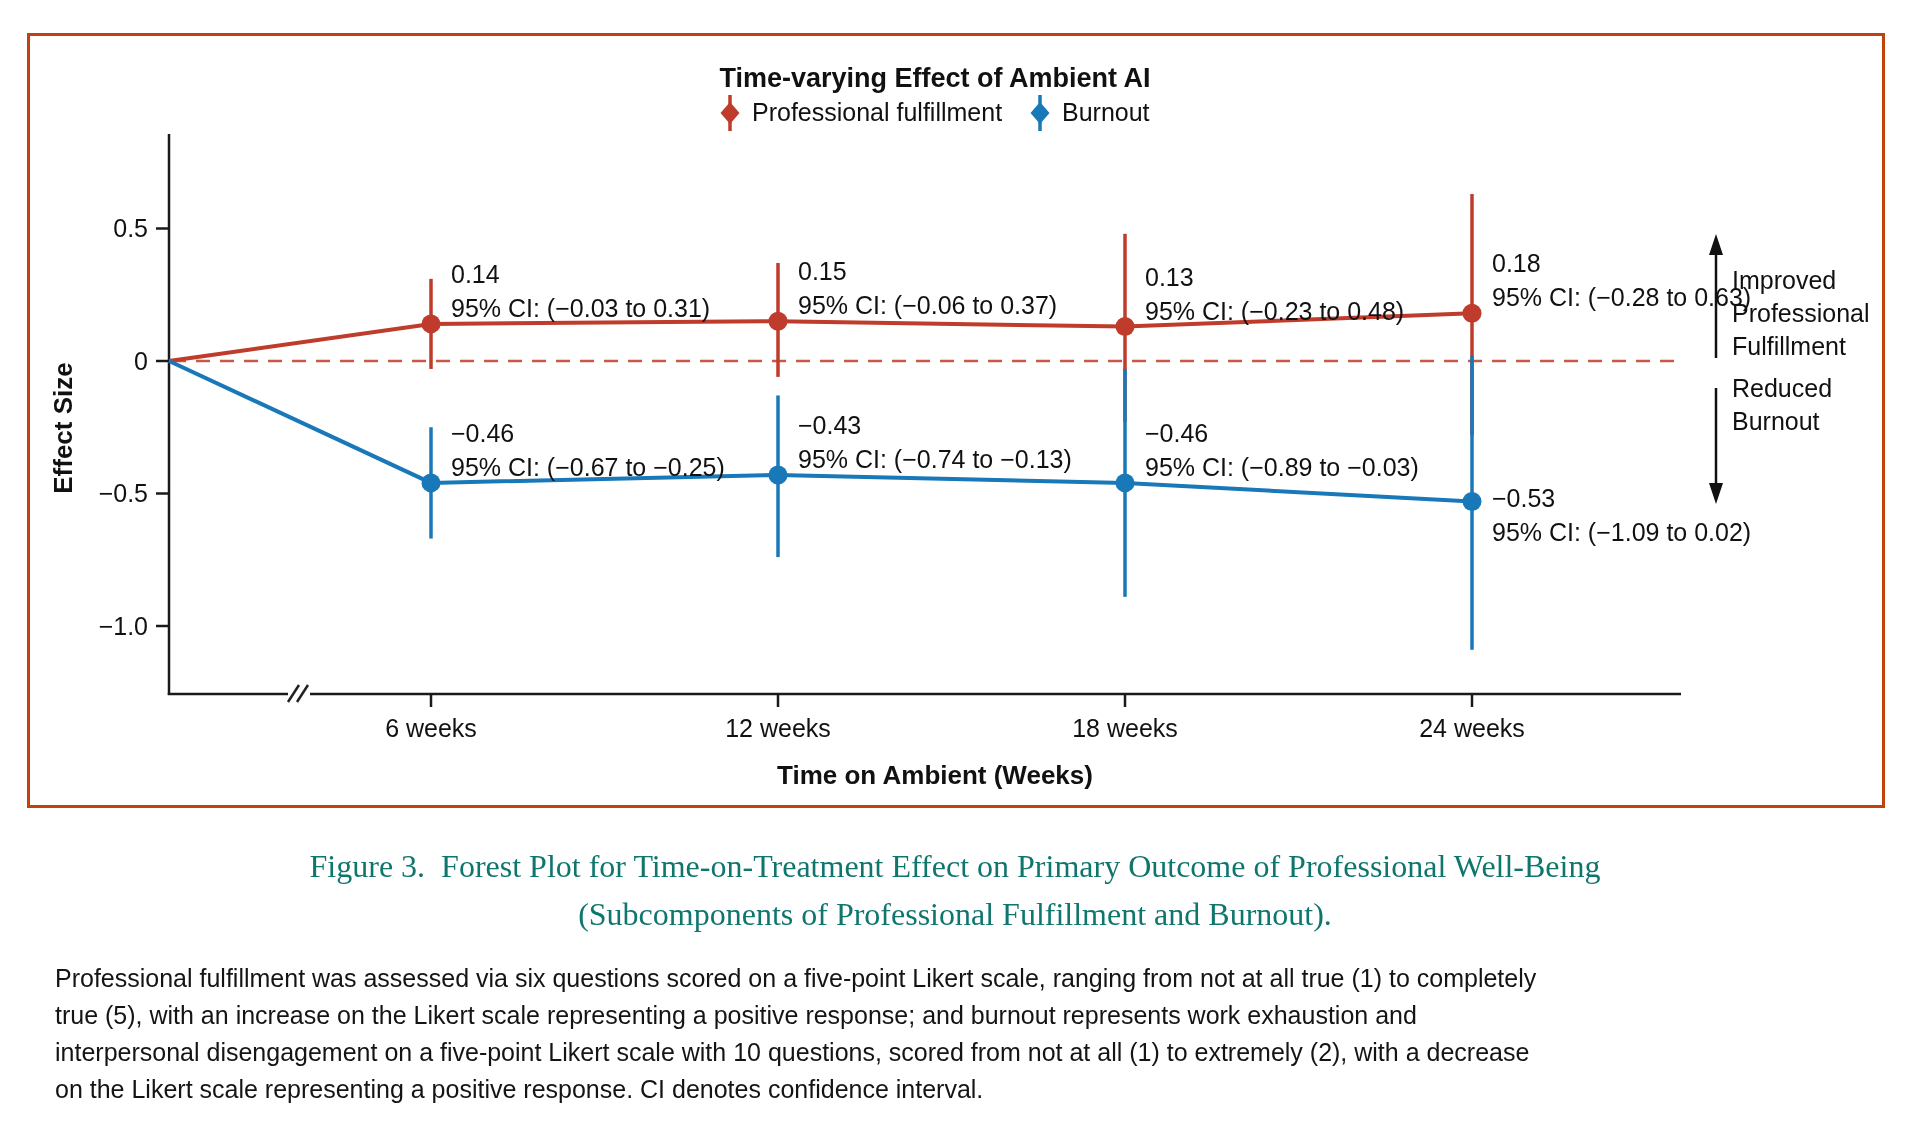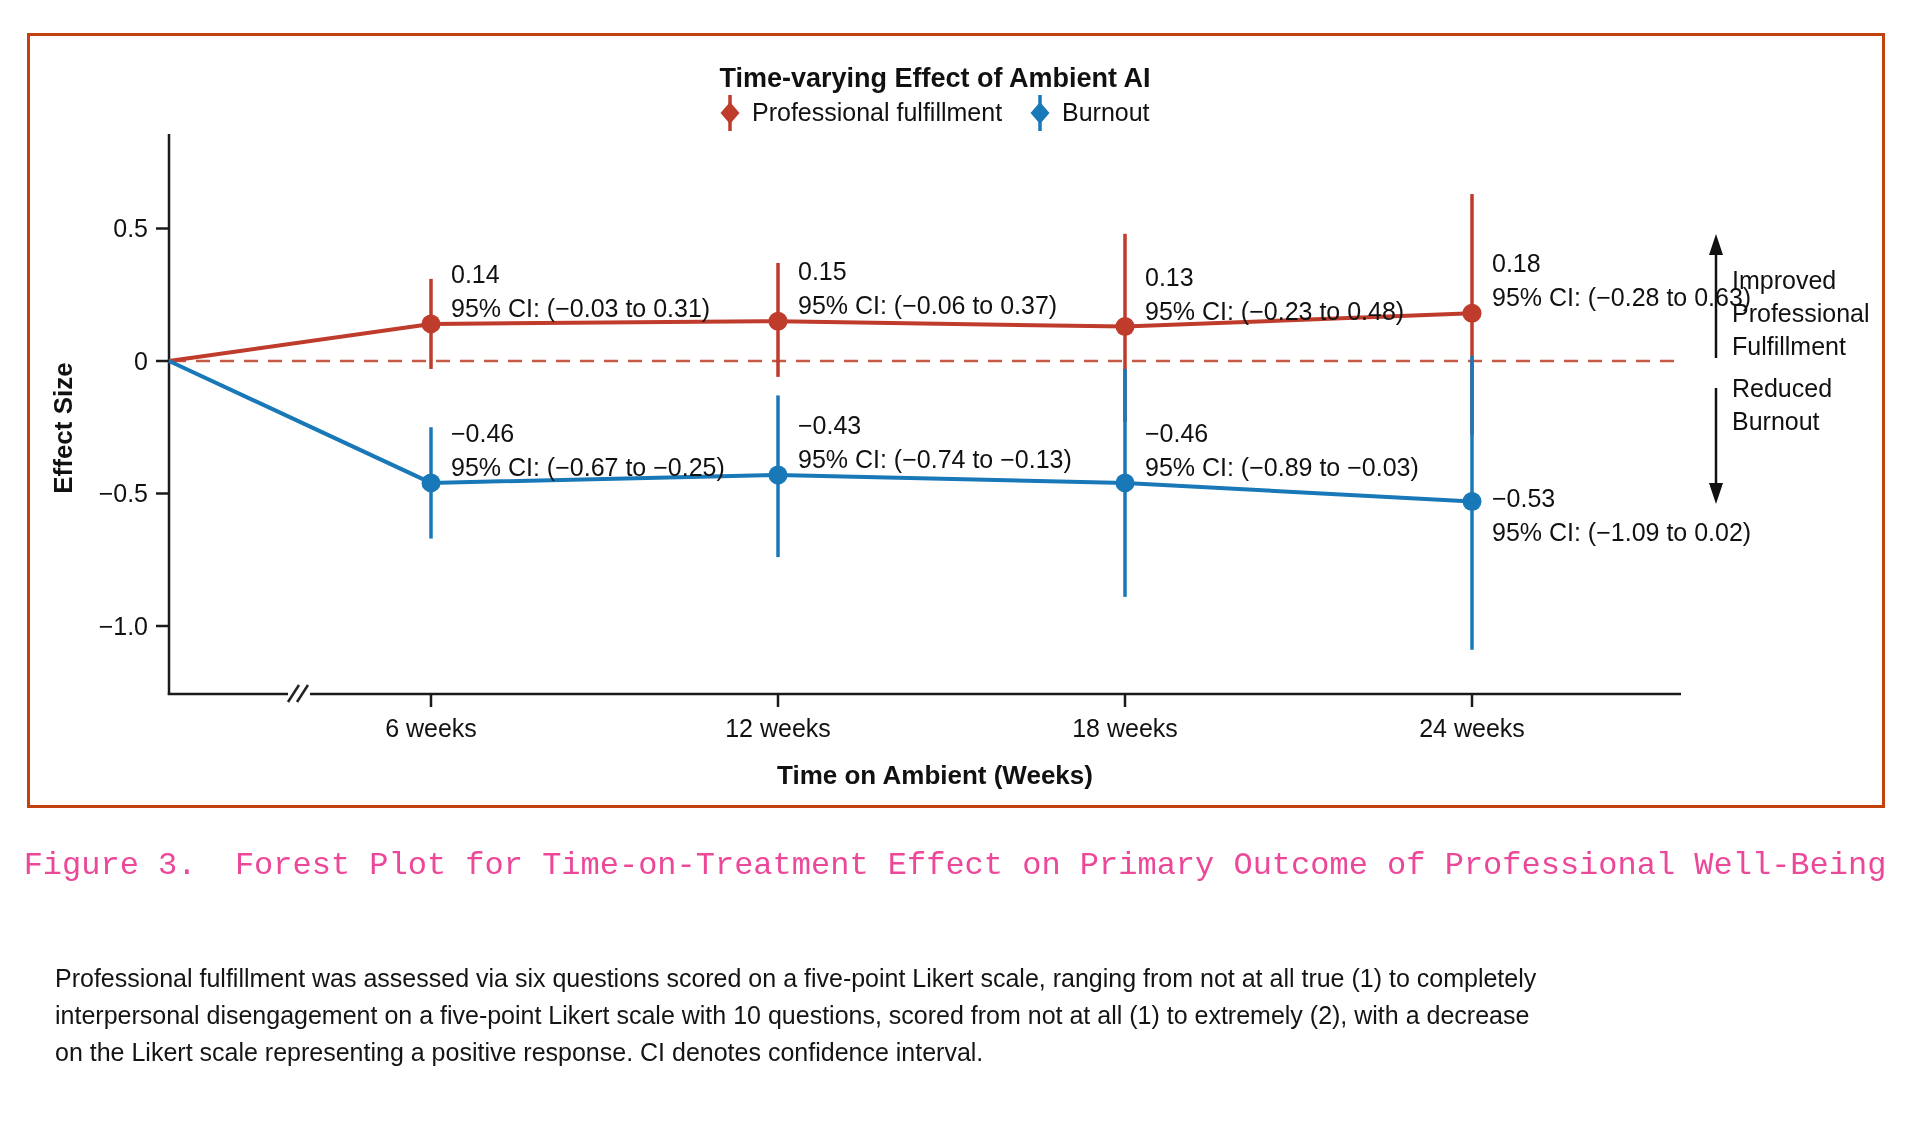--- a/index.html
+++ b/index.html
@@ -15,22 +15,22 @@
 
   svg text { font-family:"Liberation Sans", sans-serif; fill:#111; }
   .chart-title { font-size:27px; font-weight:bold; }
   .legend-label { font-size:25px; }
   .tick-label { font-size:25px; }
   .axis-title { font-size:26px; font-weight:bold; }
   .annot-label { font-size:25px; }
 
   .caption {
     position:absolute; top:842px; left:0; width:1910px; text-align:center;
-    font-family:Liberation Mono, monospace; font-size:32px; line-height:48px;
-    color:#ec4899;
+    font-family:Liberation Serif, serif; font-size:32px; line-height:48px;
+    color:#0f766e;
   }
   .description {
     position:absolute; top:960px; left:55px; width:1828px;
     font-size:25px; line-height:37px; color:#141414; white-space:nowrap;
   }
 </style>
 </head>
 <body>
 
 <div class="page">
@@ -138,21 +138,23 @@
           <polygon points="1686,468 1679,447 1693,447" fill="#111"></polygon>
         </g>
         <text class="annot-label" x="1702" y="361">Reduced</text>
         <text class="annot-label" x="1702" y="394">Burnout</text>
       </g>
     </svg>
   </div>
 
   <div class="caption">
     <div>Figure 3.&nbsp; Forest Plot for Time-on-Treatment Effect on Primary Outcome of Professional Well-Being</div>
+    <div>(Subcomponents of Professional Fulfillment and Burnout).</div>
   </div>
 
   <div class="description">
     <div>Professional fulfillment was assessed via six questions scored on a five-point Likert scale, ranging from not at all true (1) to completely</div>
+    <div>true (5), with an increase on the Likert scale representing a positive response; and burnout represents work exhaustion and</div>
     <div>interpersonal disengagement on a five-point Likert scale with 10 questions, scored from not at all (1) to extremely (2), with a decrease</div>
     <div>on the Likert scale representing a positive response. CI denotes confidence interval.</div>
   </div>
 
 </div>
 
 </body></html>

